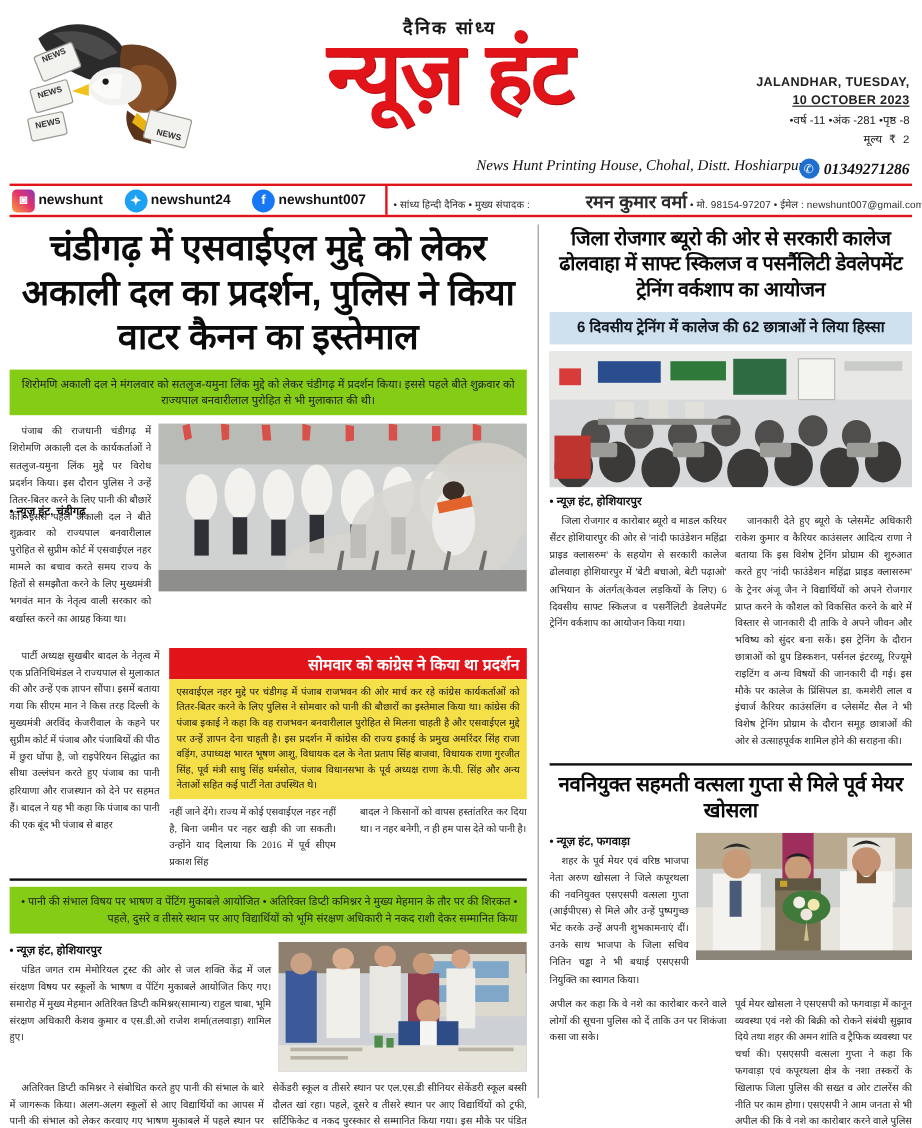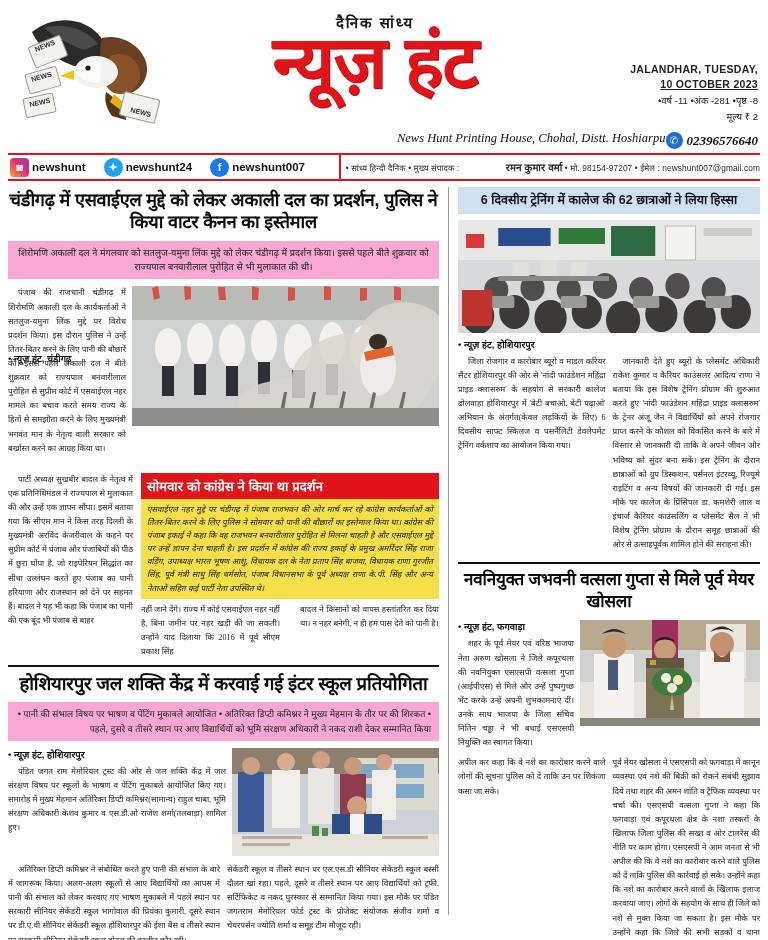--- a/index.html
+++ b/index.html
@@ -36,21 +36,21 @@
     margin:2px 0 0 0;
     white-space:nowrap;
   }
   .datebox{
     position:absolute;right:2px;top:62px;width:152px;text-align:right;
     font-family:"Liberation Sans", sans-serif;color:#222;
   }
   .datebox .dl1{font-size:10.5px;font-weight:700;letter-spacing:.3px;line-height:1.45;}
   .datebox .dl2{font-size:10.5px;font-weight:700;letter-spacing:.3px;line-height:1.45;text-decoration:underline;}
   .datebox .dl3{font-size:9.5px;line-height:1.6;margin-top:1px;}
-  .datebox .dl4{font-size:9.5px;line-height:1.6;}
+  .datebox .dl4{font-size:9.5px;line-height:1.6;font-family:Liberation Mono, monospace;}
 
   .pressline{
     position:absolute;right:88px;bottom:6px;
     font-family:"Liberation Serif", serif;font-style:italic;
     font-size:12.5px;color:#111;white-space:nowrap;
   }
   .phonewrap{
     position:absolute;right:2px;bottom:3px;display:flex;align-items:center;gap:4px;
   }
   .phoneicon{width:17px;height:17px;border-radius:50%;background:#1f6fd0;
@@ -67,38 +67,38 @@
   .sicon{width:19px;height:19px;border-radius:4px;display:flex;align-items:center;justify-content:center;
     color:#fff;font-size:11px;font-weight:700;font-family:"Liberation Sans",sans-serif;margin:0 3px 0 2px;}
   .sic-ig{background:linear-gradient(45deg,#f9a03c,#e1306c 55%,#8a3ab9);}
   .sic-tw{background:#1da1f2;border-radius:50%;}
   .sic-fb{background:#1877f2;border-radius:50%;}
   .shandle{font-family:"Liberation Sans",sans-serif;font-size:11.5px;font-weight:700;color:#111;margin-right:16px;}
   .social-right{
     flex:1;border-left:2px solid #e1141a;display:flex;align-items:center;padding-left:5px;
   }
   .smallline{font-size:8.3px;color:#2b2b2b;font-family:"Liberation Sans",sans-serif;letter-spacing:.1px;white-space:nowrap;}
-  .smallline b{font-size:10px;padding-left:44px;}
+  .smallline b{font-size:15px;padding-left:44px;}
 
   
   .content{display:flex;gap:0;margin-top:6px;height:728px;}
   .colL{width:440px;padding-right:9px;box-sizing:border-box;}
   .colR{width:312px;padding-left:9px;border-left:1px solid #9a9a9a;box-sizing:border-box;}
 
   h1.head{
     font-family:"Liberation Sans",sans-serif;
     font-weight:700;color:#0b0b0b;text-align:center;
-    font-size:18px;line-height:1.24;margin:2px 0 7px 0;letter-spacing:-.2px;
+    font-size:30px;line-height:1.24;margin:2px 0 7px 0;letter-spacing:-.2px;
   }
   h1.head.r{font-size:16.5px;line-height:1.3;}
   h1.head.small{font-size:18.5px;line-height:1.25;}
   h1.head.r2{font-size:17px;line-height:1.3;}
 
   .subbox{
-    background:#f9a8d4;color:#1d1d1d;text-align:center;
+    background:#84cc16;color:#1d1d1d;text-align:center;
     font-family:"Liberation Sans",sans-serif;
     font-size:9.3px;line-height:1.55;padding:5px 8px;margin-bottom:7px;
   }
   .subbox-blue{
     background:#cfe0ef;color:#11151c;text-align:center;
     font-family:"Liberation Sans",sans-serif;font-weight:600;
     font-size:12.5px;line-height:1.5;padding:4px 6px;margin-bottom:6px;
   }
   .subbox.bullets{text-align:right;font-size:9px;line-height:1.6;}
 
@@ -118,28 +118,28 @@
     hyphens:auto;
   }
   .body p{margin:0 0 4px 0;text-indent:10px;}
   .body p.ni{text-indent:0;}
 
   
   .photo{position:relative;overflow:hidden;background:#c9cdd2;}
   .photo svg{display:block;width:100%;height:100%;}
 
   .redcap{
-    background:#e1141a;color:#fff;text-align:left;
+    background:#e1141a;color:#fff;text-align:right;
     font-family:"Liberation Sans",sans-serif;font-weight:700;
     font-size:13px;padding:4px 6px;letter-spacing:.1px;
   }
   .yellowcap{
     background:#f5e04a;color:#151515;
     font-family:"Liberation Sans",sans-serif;
-    font-size:8.2px;line-height:1.6;text-align:justify;padding:4px 6px;font-style:italic;
+    font-size:8.2px;line-height:1.6;text-align:justify;padding:4px 6px;
   }
   .hr-thick{border:0;border-top:2px solid #111;margin:6px 0 5px 0;}
   .wrapimg{float:right;margin:0 0 4px 6px;}
   .clearfix::after{content:"";display:table;clear:both;}
 </style>
 </head>
 <body>
 
 <div class="page">
 
@@ -188,21 +188,21 @@
     <div class="datebox">
       <div class="dl1">JALANDHAR, TUESDAY,</div>
       <div class="dl2">10 OCTOBER 2023</div>
       <div class="dl3">•वर्ष -11  •अंक -281  •पृष्ठ -8</div>
       <div class="dl4">मूल्य ₹ 2</div>
     </div>
 
     <div class="pressline">News Hunt Printing House, Chohal, Distt. Hoshiarpur.</div>
     <div class="phonewrap">
       <span class="phoneicon">✆</span>
-      <span class="phoneno">02396576640</span>
+      <span class="phoneno">01349271286</span>
     </div>
   </div>
 
   <div class="socialbar">
     <div class="social-left">
       <div class="sblock">
         <span class="sicon sic-ig">◙</span>
         <span class="shandle">newshunt</span>
       </div>
       <div class="sblock">
@@ -299,21 +299,20 @@
             <div class="tcol body">नहीं जाने देंगे। राज्य में कोई एसवाईएल नहर नहीं है, बिना जमीन पर नहर खड़ी की जा सकती। उन्होंने याद दिलाया कि 2016 में पूर्व सीएम प्रकाश सिंह</div>
             <div class="tcol body">बादल ने किसानों को वापस हस्तांतरित कर दिया था। न नहर बनेगी, न ही हम पास देते को पानी है।</div>
           </div>
         </div>
         <div class="clearfix"></div>
       </div>
 
       <hr class="hr-thick">
 
       <div>
-        <h1 class="head small">होशियारपुर जल शक्ति केंद्र में करवाई गई इंटर स्कूल प्रतियोगिता</h1>
         <div class="subbox bullets">• पानी की संभाल विषय पर भाषण व पेंटिंग मुकाबले आयोजित  • अतिरिक्त डिप्टी कमिश्नर ने मुख्य मेहमान के तौर पर की शिरकत  • पहले, दुसरे व तीसरे स्थान पर आए विद्यार्थियों को भूमि संरक्षण अधिकारी ने नकद राशी देकर सम्मानित किया</div>
 
         <div class="clearfix">
           <div class="wrapimg photo" style="width:207px;height:108px;">
             <svg viewBox="0 0 207 108" preserveAspectRatio="none">
               <rect width="207" height="108" fill="#cdd0d4"></rect>
               <rect y="0" width="207" height="26" fill="#8e7f6e"></rect>
               <rect x="120" y="10" width="86" height="52" fill="#dcd9cf"></rect>
               <g fill="#7fa8c8">
                   <rect x="126" y="16" width="30" height="14"></rect>
@@ -365,20 +364,21 @@
           <div class="tcol body">
             <p class="ni">सेकेंडरी स्कूल व तीसरे स्थान पर एल.एस.डी सीनियर सेकेंडरी स्कूल बस्सी दौलत खां रहा। पहले, दूसरे व तीसरे स्थान पर आए विद्यार्थियों को ट्रफी, सर्टिफिकेट व नकद पुरस्कार से सम्मानित किया गया। इस मौके पर पंडित जगतराम मेमोरियल फोर्ड ट्रस्ट के प्रोजेक्ट संयोजक संजीव शर्मा व चेयरपर्सन ज्योति शर्मा व समूह टीम मौजूद रही।</p>
           </div>
         </div>
       </div>
     </div>
 
     <div class="colR">
 
       <div>
+        <h1 class="head r">जिला रोजगार ब्यूरो की ओर से सरकारी कालेज ढोलवाहा में साफ्ट स्किलज व पसर्नैलिटी डेवलेपमेंट ट्रेनिंग वर्कशाप का आयोजन</h1>
         <div class="subbox-blue">6 दिवसीय ट्रेनिंग में कालेज की 62 छात्राओं ने लिया हिस्सा</div>
 
         <div class="photo" style="width:100%;height:113px;">
           <svg viewBox="0 0 300 113" preserveAspectRatio="none">
             <rect width="300" height="113" fill="#d7d9da"></rect>
             <rect y="0" width="300" height="40" fill="#e8e9e6"></rect>
             <rect x="40" y="8" width="52" height="18" fill="#2a4d8f"></rect>
             <rect x="100" y="8" width="46" height="16" fill="#2f7a3a"></rect>
             <rect x="152" y="6" width="44" height="30" fill="#2e6b42"></rect>
             <rect x="206" y="6" width="30" height="34" fill="#f3f3f0" stroke="#b9b9b5"></rect>
@@ -429,21 +429,21 @@
           </div>
           <div class="tcol body">
             <p>जानकारी देते हुए ब्यूरो के प्लेसमेंट अधिकारी राकेश कुमार व कैरियर काउंसलर आदित्य राणा ने बताया कि इस विशेष ट्रेनिंग प्रोग्राम की शुरुआत करते हुए 'नांदी फाउंडेशन महिंद्रा प्राइड क्लासरुम' के ट्रेनर अंजू जैन ने विद्यार्थियों को अपने रोजगार प्राप्त करने के कौशल को विकसित करने के बारे में विस्तार से जानकारी दी ताकि वे अपने जीवन और भविष्य को सुंदर बना सकें। इस ट्रेनिंग के दौरान छात्राओं को ग्रुप डिस्कशन, पर्सनल इंटरव्यू, रिज्यूमे राइटिंग व अन्य विषयों की जानकारी दी गई। इस मौके पर कालेज के प्रिंसिपल डा. कमशेरी लाल व इंचार्ज कैरियर काउंसलिंग व प्लेसमेंट सैल ने भी विशेष ट्रेनिंग प्रोग्राम के दौरान समूह छात्राओं की ओर से उत्साहपूर्वक शामिल होने की सराहना की।</p>
           </div>
         </div>
       </div>
 
       <hr class="hr-thick">
 
       <div>
-        <h1 class="head r2">नवनियुक्त जभवनी वत्सला गुप्ता से मिले पूर्व मेयर खोसला</h1>
+        <h1 class="head r2">नवनियुक्त सहमती वत्सला गुप्ता से मिले पूर्व मेयर खोसला</h1>
 
         <div class="clearfix">
           <div class="wrapimg photo" style="width:180px;height:106px;">
             <svg viewBox="0 0 180 106" preserveAspectRatio="none">
               <rect width="180" height="106" fill="#cfd2cf"></rect>
               <rect x="0" y="0" width="180" height="30" fill="#b8a98f"></rect>
               <rect x="72" y="0" width="26" height="42" fill="#9e2f5c"></rect>
               <rect x="126" y="4" width="40" height="54" fill="#e8e6df"></rect>
               <rect x="0" y="62" width="180" height="44" fill="#e7e4dd"></rect>
               <g>

